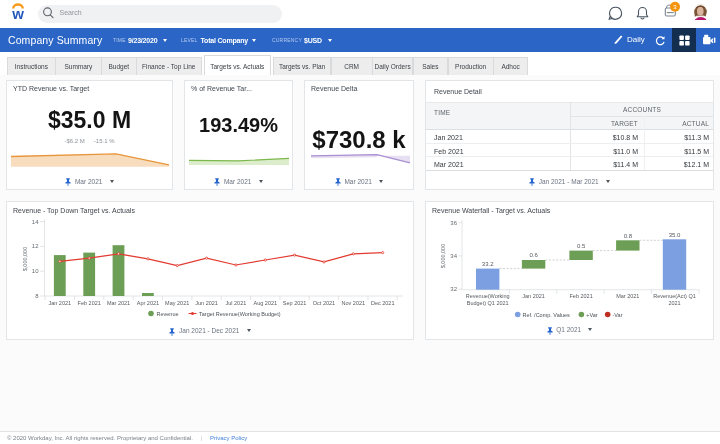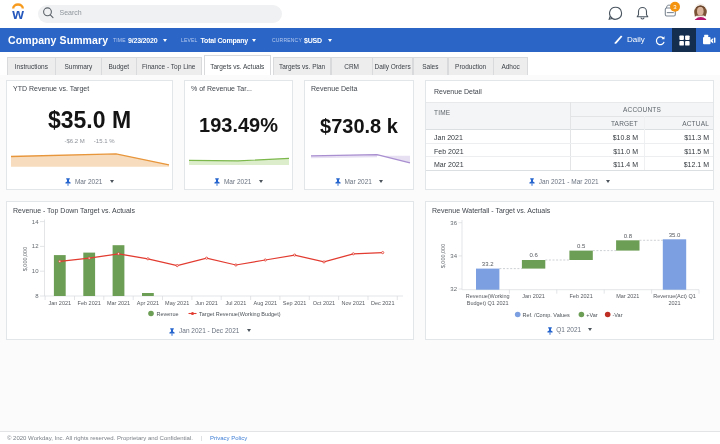--- a/index.html
+++ b/index.html
@@ -5,21 +5,21 @@
 * { margin:0; padding:0; box-sizing:border-box; }
 html,body { width:720px; height:444px; overflow:hidden; }
 body { font-family:"Liberation Sans",sans-serif; background:#fff; position:relative; }
 .abs { position:absolute; }
 
 #topbar { position:absolute; left:0; top:0; width:720px; height:28px; background:#fff; }
 #searchbox { position:absolute; left:38px; top:5px; width:244px; height:18px; background:#f0f1f2; border-radius:9px; }
 #searchtxt { position:absolute; left:59.5px; top:4px; font-size:7px; color:#8e959c; line-height:18px; }
 
 #bluebar { position:absolute; left:0; top:28px; width:720px; height:24px; background:#2b66c6; }
-#bluebar .title { position:absolute; left:8px; top:0; height:28px; line-height:24px; color:#fff; font-size:10.5px; letter-spacing:.1px;font-weight:bold; }
+#bluebar .title { position:absolute; left:8px; top:0; height:28px; line-height:24px; color:#fff; font-size:10.5px; letter-spacing:.1px; }
 .blbl { position:absolute; top:0; height:24px; line-height:25px; font-size:5px; color:#b6c9ee; letter-spacing:.2px; }
 .bval { position:absolute; top:0; height:24px; line-height:25px; font-size:7px; color:#fff; font-weight:bold; letter-spacing:-.2px; }
 .bcaret { position:absolute; width:0; height:0; border-left:2.8px solid transparent; border-right:2.8px solid transparent; border-top:3.5px solid #fff; }
 #darksq { position:absolute; left:672px; top:28px; width:24px; height:24px; background:#142e50; }
 
 #tabbar { position:absolute; left:0; top:52px; width:720px; height:23px; background:#fff; }
 .tab { position:absolute; top:4.5px; height:18.5px; background:#ededee; border:0.7px solid #d8dadb; border-bottom:none; color:#3c4146; font-size:6.5px; text-align:center; line-height:18px; }
 .tab.active { top:2.5px; height:20.5px; background:#fff; line-height:21px; z-index:2; }
 
 #content { position:absolute; left:0; top:75px; width:720px; height:356px; background:#fbfbfc; }
@@ -147,21 +147,21 @@
     <polyline points="1,7.3 50,7.9 101,5.3" fill="none" stroke="#7cb84c" stroke-width="1.2"></polyline>
   </svg>
   <div class="pinrow" style="top:96.5px"><svg width="6" height="8" viewBox="0 0 6 8" style="vertical-align:-2.5px">
         <path d="M 1.2 0.3 h 3.6 v 0.9 l -0.8 0.6 v 1.7 l 1.6 1 v 0.9 h -5.2 v -0.9 l 1.6 -1 v -1.7 l -0.8 -0.6 z" fill="#2565cd"></path>
         <line x1="3" y1="5.4" x2="3" y2="7.8" stroke="#2565cd" stroke-width="0.9"></line>
       </svg>&nbsp; Mar 2021 &nbsp;&nbsp;&nbsp;<span style="display:inline-block;width:0;height:0;border-left:2.4px solid transparent;border-right:2.4px solid transparent;border-top:3px solid #4d545c;vertical-align:1px"></span></div>
 </div>
 
 <div class="card" style="left:304px;top:80px;width:110px;height:110px">
   <div class="cardtitle">Revenue Delta</div>
-  <div class="bignum" style="top:34px;font-size:20px">$730.8 k</div>
+  <div class="bignum" style="top:45px;font-size:24px">$730.8 k</div>
   <svg class="abs" style="left:3px;top:72px" width="104" height="17" viewBox="0 0 104 17">
     <polygon points="3,2.8 69,1.6 102,9.8 102,2.8" fill="#e7dff2"></polygon>
     <polygon points="3,2.8 69,1.6 69,4.2 3,5.2" fill="#e7dff2"></polygon>
     <polyline points="3,2.8 69,1.6 102,9.8" fill="none" stroke="#a98fd0" stroke-width="1.2"></polyline>
   </svg>
   <div class="pinrow" style="top:96.5px"><svg width="6" height="8" viewBox="0 0 6 8" style="vertical-align:-2.5px">
         <path d="M 1.2 0.3 h 3.6 v 0.9 l -0.8 0.6 v 1.7 l 1.6 1 v 0.9 h -5.2 v -0.9 l 1.6 -1 v -1.7 l -0.8 -0.6 z" fill="#2565cd"></path>
         <line x1="3" y1="5.4" x2="3" y2="7.8" stroke="#2565cd" stroke-width="0.9"></line>
       </svg>&nbsp; Mar 2021 &nbsp;&nbsp;&nbsp;<span style="display:inline-block;width:0;height:0;border-left:2.4px solid transparent;border-right:2.4px solid transparent;border-top:3px solid #4d545c;vertical-align:1px"></span></div>
 </div>

